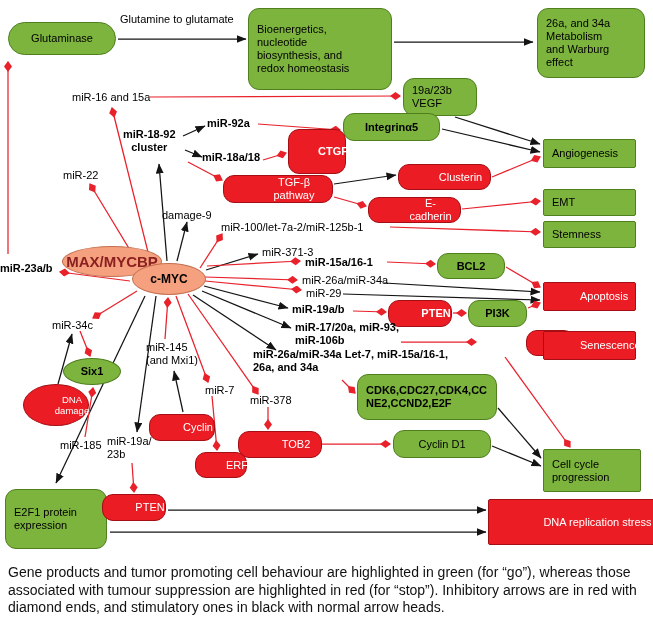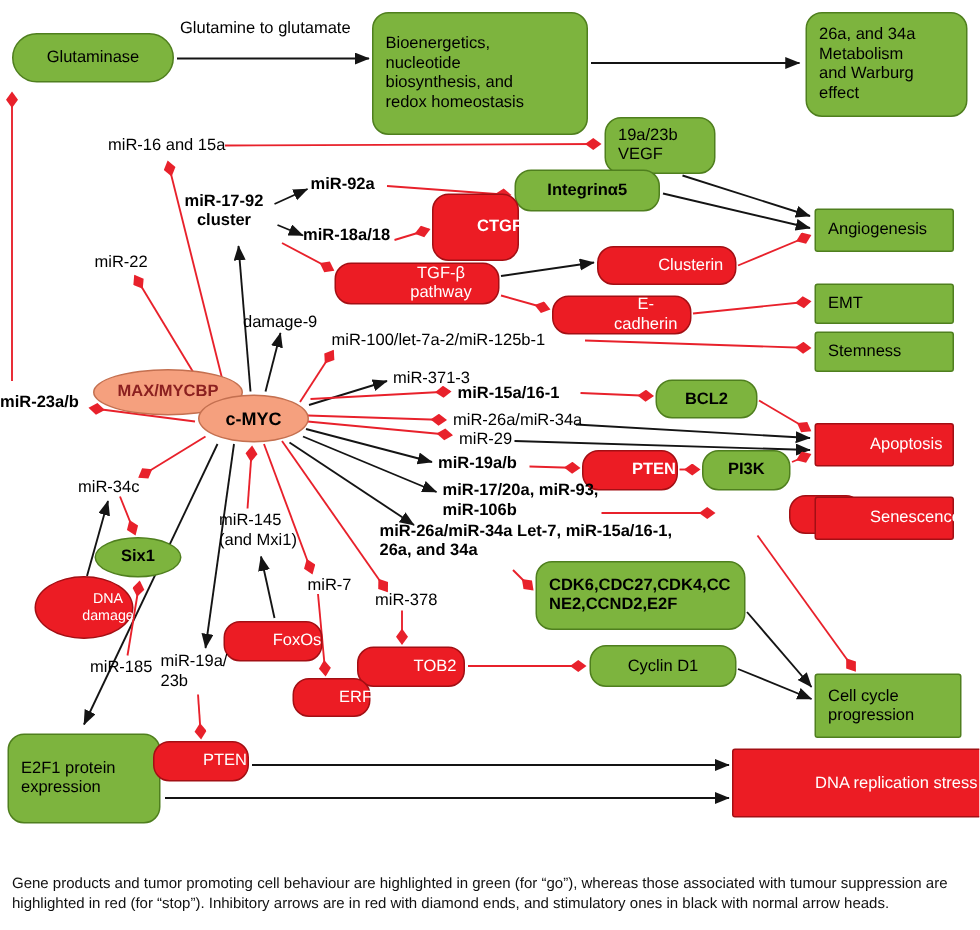--- a/index.html
+++ b/index.html
@@ -15,21 +15,21 @@
   .node.red    { background:#ec1c24; border:1.5px solid #a30f14; color:#fff;padding-left:36px; }
   .node.salmon { background:#f5a07e; border:1.5px solid #c47050; color:#000; }
   .shape-stadium   { border-radius:999px; }
   .shape-ellipse   { border-radius:50%; }
   .shape-roundrect { border-radius:11px; }
   .shape-rect      { border-radius:2px; }
   .align-left { justify-content:flex-start; text-align:left; padding-left:8px; }
   .bold { font-weight:bold; }
   .lbl { position:absolute; font-size:11px; line-height:1.18; white-space:pre; color:#000; }
   .lbl.center { text-align:center; }
-  .caption { position:absolute; left:8px; top:584px; width:642px; font-size:10px; line-height:1.25; color:#111; }
+  .caption { position:absolute; left:8px; top:564px; width:642px; font-size:14px; line-height:1.25; color:#111; }
 </style>
 </head>
 <body>
 
 <div class="figure">
   <svg id="edge-layer" class="edges" width="653" height="620" viewBox="0 0 653 620" aria-hidden="true">
     <defs>
       <marker id="arrowhead" markerWidth="11" markerHeight="9" refX="9.5" refY="4" orient="auto" markerUnits="userSpaceOnUse">
         <path d="M0,0 L10,4 L0,8 Z" fill="#141414"></path>
       </marker>
@@ -109,49 +109,49 @@
       <div class="node green shape-roundrect align-left" style="left: 403px; top: 78px; width: 74px; height: 38px;">19a/23b
 VEGF</div>
       <div class="node green shape-roundrect bold" style="left: 343px; top: 113px; width: 97px; height: 28px;">Integrinα5</div>
       <div class="node red shape-roundrect bold" style="left: 288px; top: 129px; width: 58px; height: 45px;">CTGF</div>
       <div class="node green shape-rect align-left" style="left: 543px; top: 139px; width: 93px; height: 29px;">Angiogenesis</div>
       <div class="node red shape-roundrect" style="left: 223px; top: 175px; width: 110px; height: 28px;">TGF-β pathway</div>
       <div class="node red shape-roundrect" style="left: 398px; top: 164px; width: 93px; height: 26px;">Clusterin</div>
       <div class="node red shape-roundrect" style="left: 368px; top: 197px; width: 93px; height: 26px;">E-cadherin</div>
       <div class="node green shape-rect align-left" style="left: 543px; top: 189px; width: 93px; height: 27px;">EMT</div>
       <div class="node green shape-rect align-left" style="left: 543px; top: 221px; width: 93px; height: 27px;">Stemness</div>
-      <div class="node salmon shape-ellipse bold" style="left: 62px; top: 246px; width: 100px; height: 31px; font-size: 11px; color: rgb(139, 32, 32);">MAX/MYCBP</div>
+      <div class="node salmon shape-ellipse bold" style="left: 62px; top: 246px; width: 100px; height: 31px; font-size: 15px; color: rgb(139, 32, 32);">MAX/MYCBP</div>
       <div class="node salmon shape-ellipse bold" style="left: 132px; top: 263px; width: 74px; height: 32px; font-size: 12px;">c-MYC</div>
       <div class="node green shape-roundrect bold" style="left: 437px; top: 253px; width: 68px; height: 26px;">BCL2</div>
       <div class="node red shape-rect align-left" style="left: 543px; top: 282px; width: 93px; height: 29px;">Apoptosis</div>
       <div class="node red shape-roundrect bold" style="left: 388px; top: 300px; width: 64px; height: 27px;">PTEN</div>
       <div class="node green shape-roundrect bold" style="left: 468px; top: 300px; width: 59px; height: 27px;">PI3K</div>
       <div class="node red shape-roundrect bold" style="left: 478px; top: 330px; width: 49px; height: 26px; margin-left: 48px;">P21</div>
       <div class="node red shape-rect align-left" style="left: 543px; top: 331px; width: 93px; height: 29px;">Senescence</div>
       <div class="node green shape-ellipse bold" style="left: 63px; top: 358px; width: 58px; height: 27px;">Six1</div>
       <div class="node red shape-ellipse" style="left: 23px; top: 384px; width: 66px; height: 42px; font-size: 9.5px;">DNA
 damage</div>
-      <div class="node red shape-roundrect" style="left: 149px; top: 414px; width: 66px; height: 27px;">FoxOs</div>
+      <div class="node red shape-roundrect" style="left: 149px; top: 414px; width: 66px; height: 27px;">Cyclin</div>
       <div class="node green shape-roundrect bold align-left" style="left: 357px; top: 374px; width: 140px; height: 46px;">CDK6,CDC27,CDK4,CC
 NE2,CCND2,E2F</div>
-      <div class="node red shape-roundrect" style="left: 238px; top: 431px; width: 72px; height: 27px;">TOB2</div>
+      <div class="node red shape-roundrect" style="left: 238px; top: 431px; width: 84px; height: 27px;">TOB2</div>
       <div class="node green shape-roundrect" style="left: 393px; top: 430px; width: 98px; height: 28px;">Cyclin D1</div>
       <div class="node red shape-roundrect" style="left: 195px; top: 452px; width: 52px; height: 26px;">ERF</div>
       <div class="node green shape-rect align-left" style="left: 543px; top: 449px; width: 98px; height: 43px;">Cell cycle
 progression</div>
       <div class="node green shape-roundrect align-left" style="left: 5px; top: 489px; width: 102px; height: 60px;">E2F1 protein
 expression</div>
       <div class="node red shape-roundrect" style="left: 102px; top: 494px; width: 64px; height: 27px;">PTEN</div>
       <div class="node red shape-rect" style="left: 488px; top: 499px; width: 187px; height: 46px;">DNA replication stress</div>
     </div>
   <div id="label-layer">
       <div class="lbl" style="left: 120px; top: 13px;">Glutamine to glutamate</div>
       <div class="lbl" style="left: 72px; top: 91px;">miR-16 and 15a</div>
       <div class="lbl bold" style="left: 207px; top: 117px;">miR-92a</div>
-      <div class="lbl bold center" style="left: 123px; top: 128px;">miR-17-92
+      <div class="lbl bold center" style="left: 123px; top: 128px;">miR-18-92
 cluster</div>
       <div class="lbl bold" style="left: 202px; top: 151px;">miR-18a/18</div>
       <div class="lbl" style="left: 63px; top: 169px;">miR-22</div>
       <div class="lbl" style="left: 162px; top: 209px;">damage-9</div>
       <div class="lbl" style="left: 221px; top: 221px;">miR-100/let-7a-2/miR-125b-1</div>
       <div class="lbl" style="left: 262px; top: 246px;">miR-371-3</div>
       <div class="lbl bold" style="left: 305px; top: 256px;">miR-15a/16-1</div>
       <div class="lbl" style="left: 302px; top: 274px;">miR-26a/miR-34a</div>
       <div class="lbl" style="left: 306px; top: 287px;">miR-29</div>
       <div class="lbl bold" style="left: 0px; top: 262px;">miR-23a/b</div>

